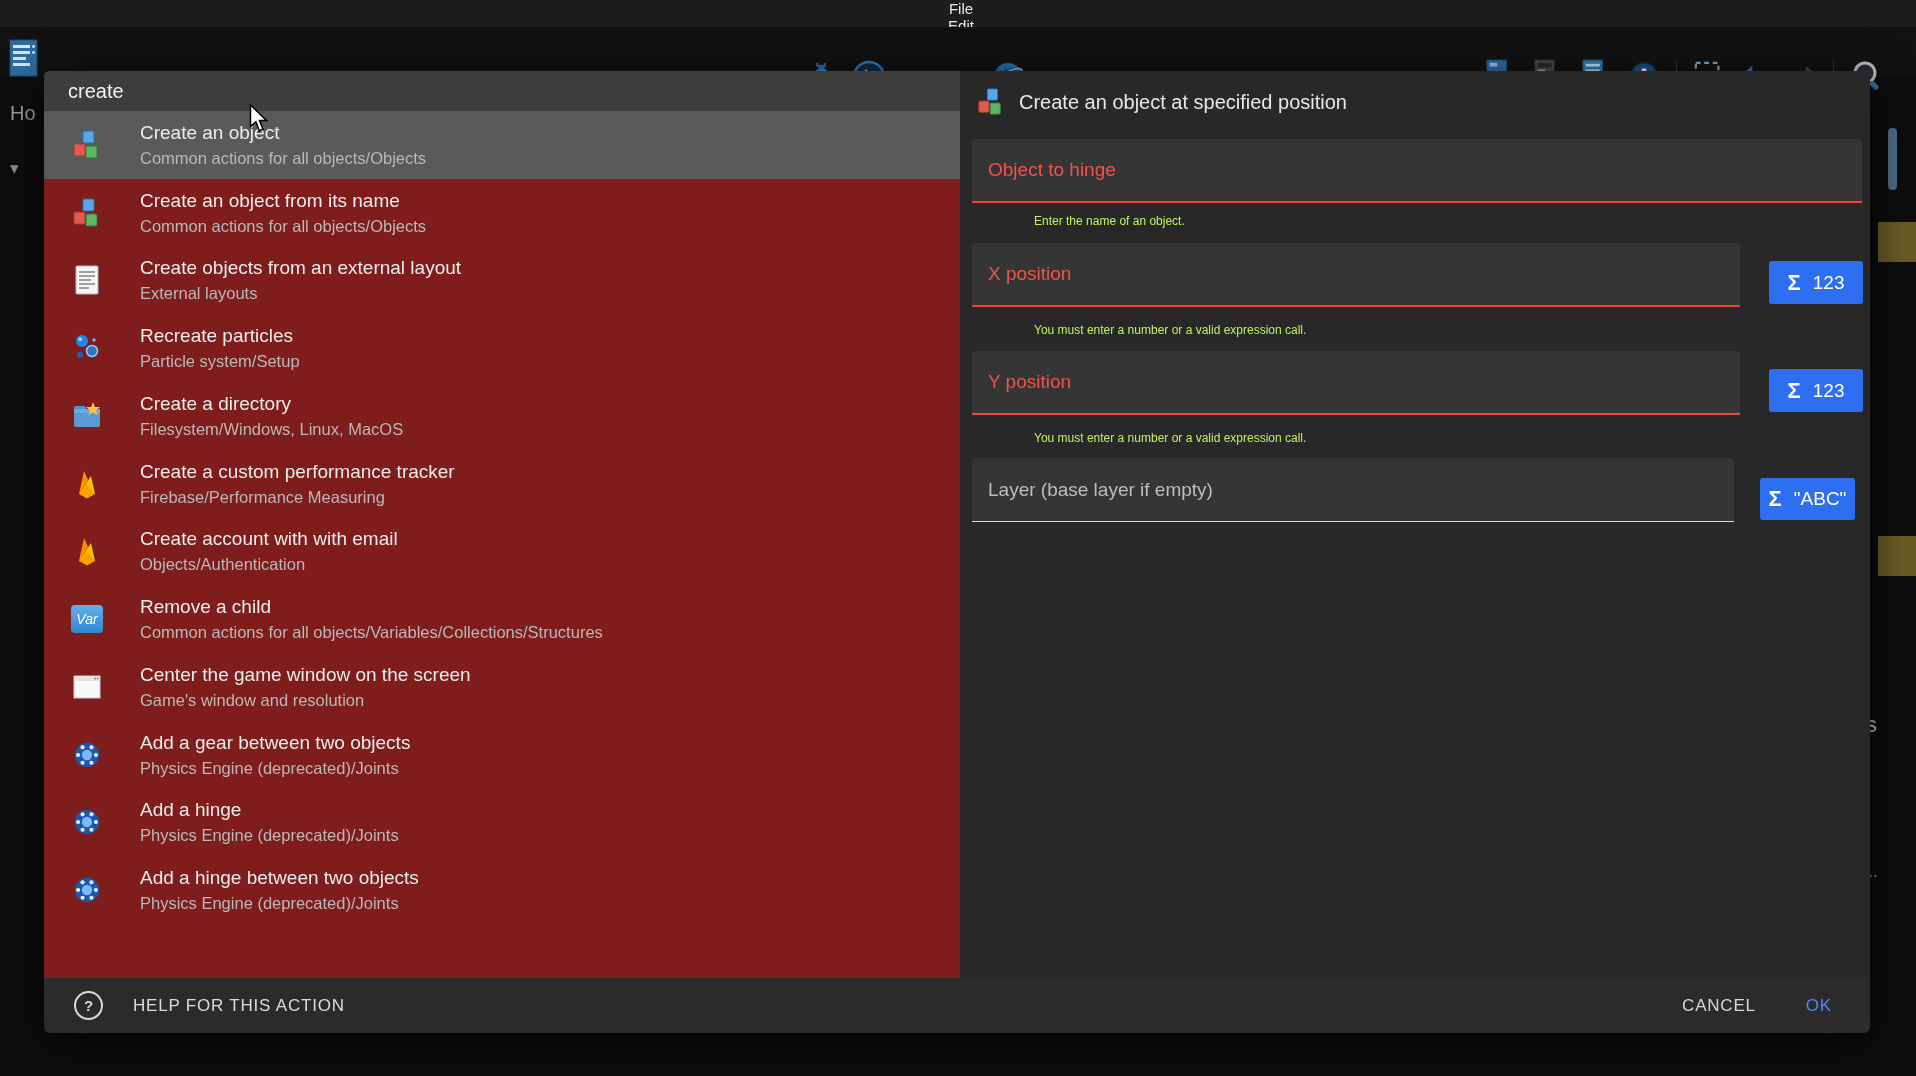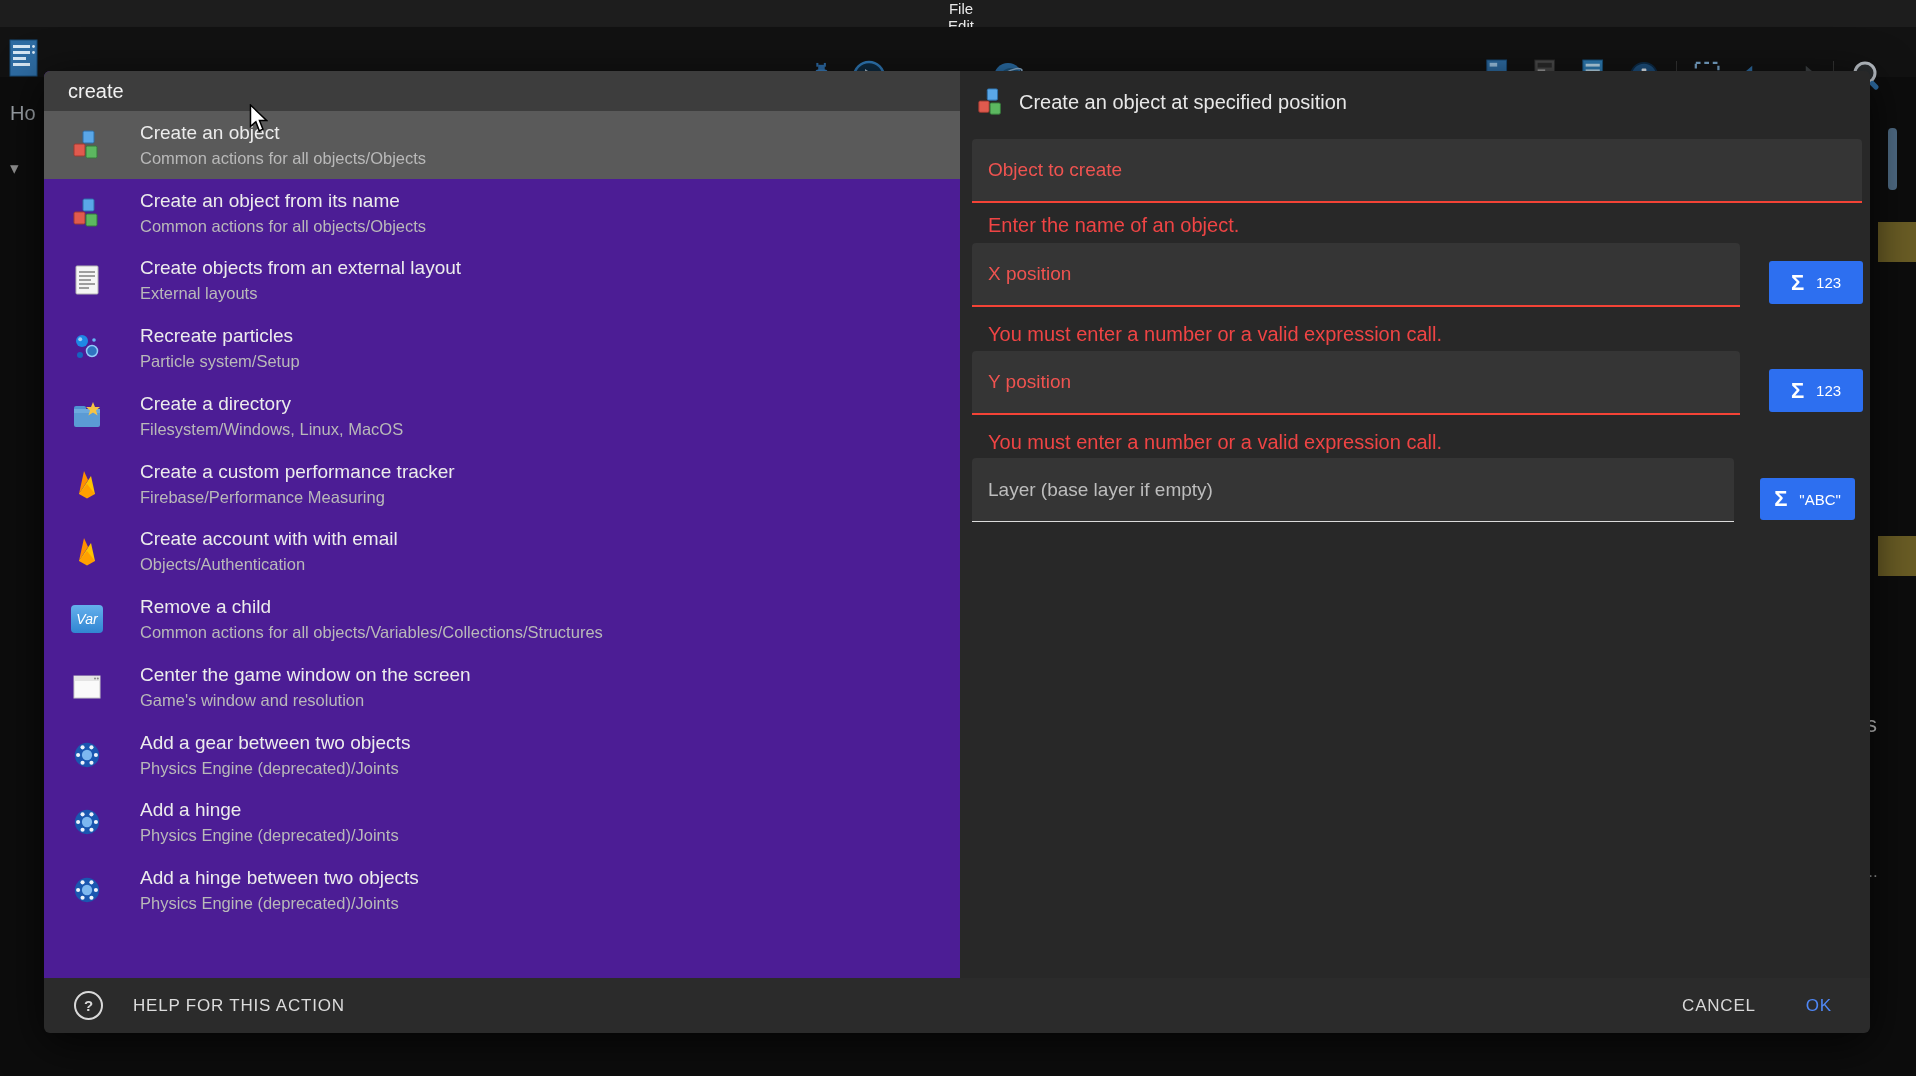--- a/index.html
+++ b/index.html
@@ -15,21 +15,21 @@
   .tb-label{color:#8f979e;font-size:15px;letter-spacing:.5px;}
   .tb-divider{width:1px;height:30px;background:#333;}
   
   .frag{color:#9aa0a6;}
   .scroll-strip{position:absolute;left:1888px;top:128px;width:9px;height:62px;background:#4f6b84;border-radius:4px;}
   .olive{position:absolute;left:1878px;width:38px;height:40px;background:#6a5d25;}
   
   .dialog{position:absolute;left:44px;top:71px;width:1826px;height:962px;border-radius:6px;overflow:hidden;
     box-shadow:0 10px 46px rgba(0,0,0,.72);z-index:10;}
   
-  .left-panel{position:absolute;left:0;top:0;width:1060px;height:907px;background:#4c1d95;}
+  .left-panel{position:absolute;left:0;top:0;width:1060px;height:907px;background:#7f1d1d;}
   .search-head{position:absolute;left:0;top:0;width:100%;height:40px;background:#3d3d3d;box-sizing:border-box;}
   .search-input{position:absolute;left:24px;top:0;width:780px;height:40px;background:transparent;border:none;outline:none;
     color:#f2f2f2;font-size:20px;font-family:"Liberation Sans",sans-serif;padding:0;}
   .icon-btn{position:absolute;top:7px;width:28px;height:26px;display:flex;align-items:center;justify-content:center;cursor:pointer;}
   .list{position:absolute;left:0;top:40px;width:100%;height:867px;overflow:hidden;}
   .row{height:67.75px;display:flex;align-items:center;padding-left:26px;box-sizing:border-box;}
   .row.hl{background:#5a5a5a;}
   .ric{width:34px;height:34px;flex:0 0 34px;display:flex;align-items:center;justify-content:center;}
   .rtx{margin-left:36px;display:flex;flex-direction:column;gap:6px;}
   .rt{color:#ececec;font-size:19px;line-height:20px;}
@@ -38,25 +38,25 @@
     color:#fff;font-size:14px;font-style:italic;display:flex;align-items:center;justify-content:center;}
   .list-scrollbar{position:absolute;right:2px;top:46px;width:7px;height:538px;background:#6b6b6b;border-radius:3px;}
   
   .right-panel{position:absolute;left:916px;top:0;width:910px;height:907px;background:#282828;}
   .rp-head{position:absolute;left:16px;top:16px;display:flex;align-items:center;gap:13px;}
   .rp-title{color:#e8e8e8;font-size:20px;}
   .field{position:absolute;background:#353535;border-radius:4px 4px 0 0;box-sizing:border-box;height:64px;
     display:flex;align-items:center;padding-left:16px;font-size:19px;cursor:text;}
   .field.err{border-bottom:2px solid #f44336;color:#ef5350;}
   .field.ok-line{border-bottom:1px solid #dcdcdc;color:#bdbdbd;}
-  .err-msg{position:absolute;color:#ef4444;font-size:20px;}
+  .err-msg{position:absolute;color:#bef264;font-size:12px;margin-left:46px;}
   .expr-btn{position:absolute;background:#2d6ff0;border-radius:3px;display:flex;align-items:center;justify-content:center;
     gap:12px;color:#fff;cursor:pointer;}
   .sigma{font-size:22px;font-weight:bold;line-height:1;}
-  .expr-label{font-size:15px;}
+  .expr-label{font-size:19px;}
   
   .dlg-footer{position:absolute;left:0;bottom:0;width:100%;height:55px;background:#2b2b2b;display:flex;align-items:center;box-sizing:border-box;padding:0 38px 0 30px;}
   .help-circle{width:25px;height:25px;border-radius:50%;border:2px solid #d9d9d9;color:#d9d9d9;font-size:15px;font-weight:bold;
     display:flex;align-items:center;justify-content:center;}
   .help-label{margin-left:30px;color:#dcdcdc;font-size:17px;letter-spacing:.8px;}
   .spacer{flex:1;}
   .btn-cancel{color:#d8d8d8;font-size:17px;letter-spacing:.8px;margin-right:50px;cursor:pointer;}
   .btn-ok{color:#4f87f5;font-size:17px;letter-spacing:.8px;cursor:pointer;}
   
   .cursor{position:absolute;left:248px;top:104px;z-index:99;pointer-events:none;}
@@ -435,21 +435,21 @@
 
   <div class="right-panel">
     <div class="rp-head">
       <svg width="30" height="30">
           <use href="#sym-cubes"></use>
         </svg>
       <span class="rp-title">Create an object at specified position</span>
     </div>
 
     <div class="field err" style="left:12px;top:68px;width:890px">
-      <span>Object to create</span>
+      <span>Object to hinge</span>
     </div>
     <div class="err-msg" style="left:28px;top:143px">Enter the name of an object.</div>
 
     <div class="field err" style="left:12px;top:172px;width:768px">
       <span>X position</span>
     </div>
     <div class="expr-btn" style="left:809px;top:190px;width:94px;height:43px">
       <span class="sigma">Σ</span>
       <span class="expr-label">123</span>
     </div>

